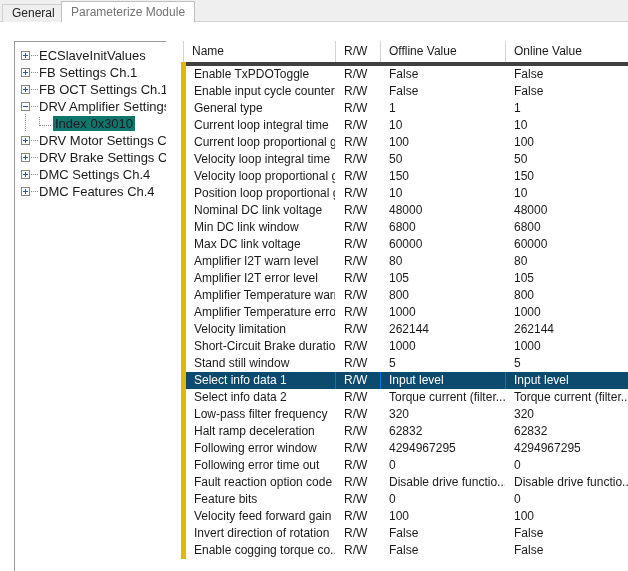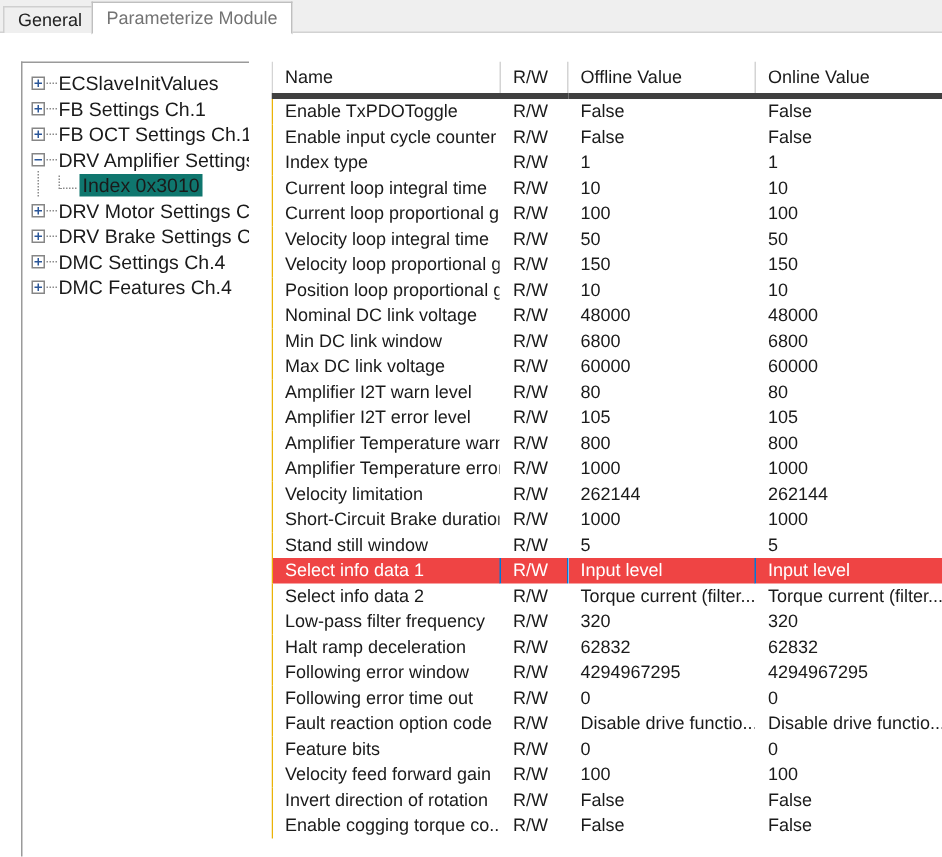--- a/index.html
+++ b/index.html
@@ -191,24 +191,24 @@
     line-height: 21px;
     border-bottom: 4px solid #404040;
     background: #ffffff;
     cursor: pointer;
   }
   .grid-table tbody td {
     border-left: 1px solid transparent;
     cursor: default;
   }
   .grid-table tbody td.c-name {
-    border-left: 1px solid #eab308;
+    border-left: 5px solid #eab308;
   }
   tr.row-selected td {
-    background: #ef4444;
+    background: #0c4a6e;
     color: #ffffff;
     border-left-color: #0078d7;
     margin-left: 28px;
   }
   .col-name  { width: 152px; }
   .col-rw    { width: 45px;  }
   .col-off   { width: 125px; }
   .col-on    { width: 125px; }
 </style>
 </head>
@@ -260,21 +260,21 @@
           <td class="c-off">False</td>
           <td class="c-on">False</td>
         </tr>
         <tr>
           <td class="c-name">Enable input cycle counter</td>
           <td class="c-rw">R/W</td>
           <td class="c-off">False</td>
           <td class="c-on">False</td>
         </tr>
         <tr>
-          <td class="c-name">Index type</td>
+          <td class="c-name">General type</td>
           <td class="c-rw">R/W</td>
           <td class="c-off">1</td>
           <td class="c-on">1</td>
         </tr>
         <tr>
           <td class="c-name">Current loop integral time</td>
           <td class="c-rw">R/W</td>
           <td class="c-off">10</td>
           <td class="c-on">10</td>
         </tr>

